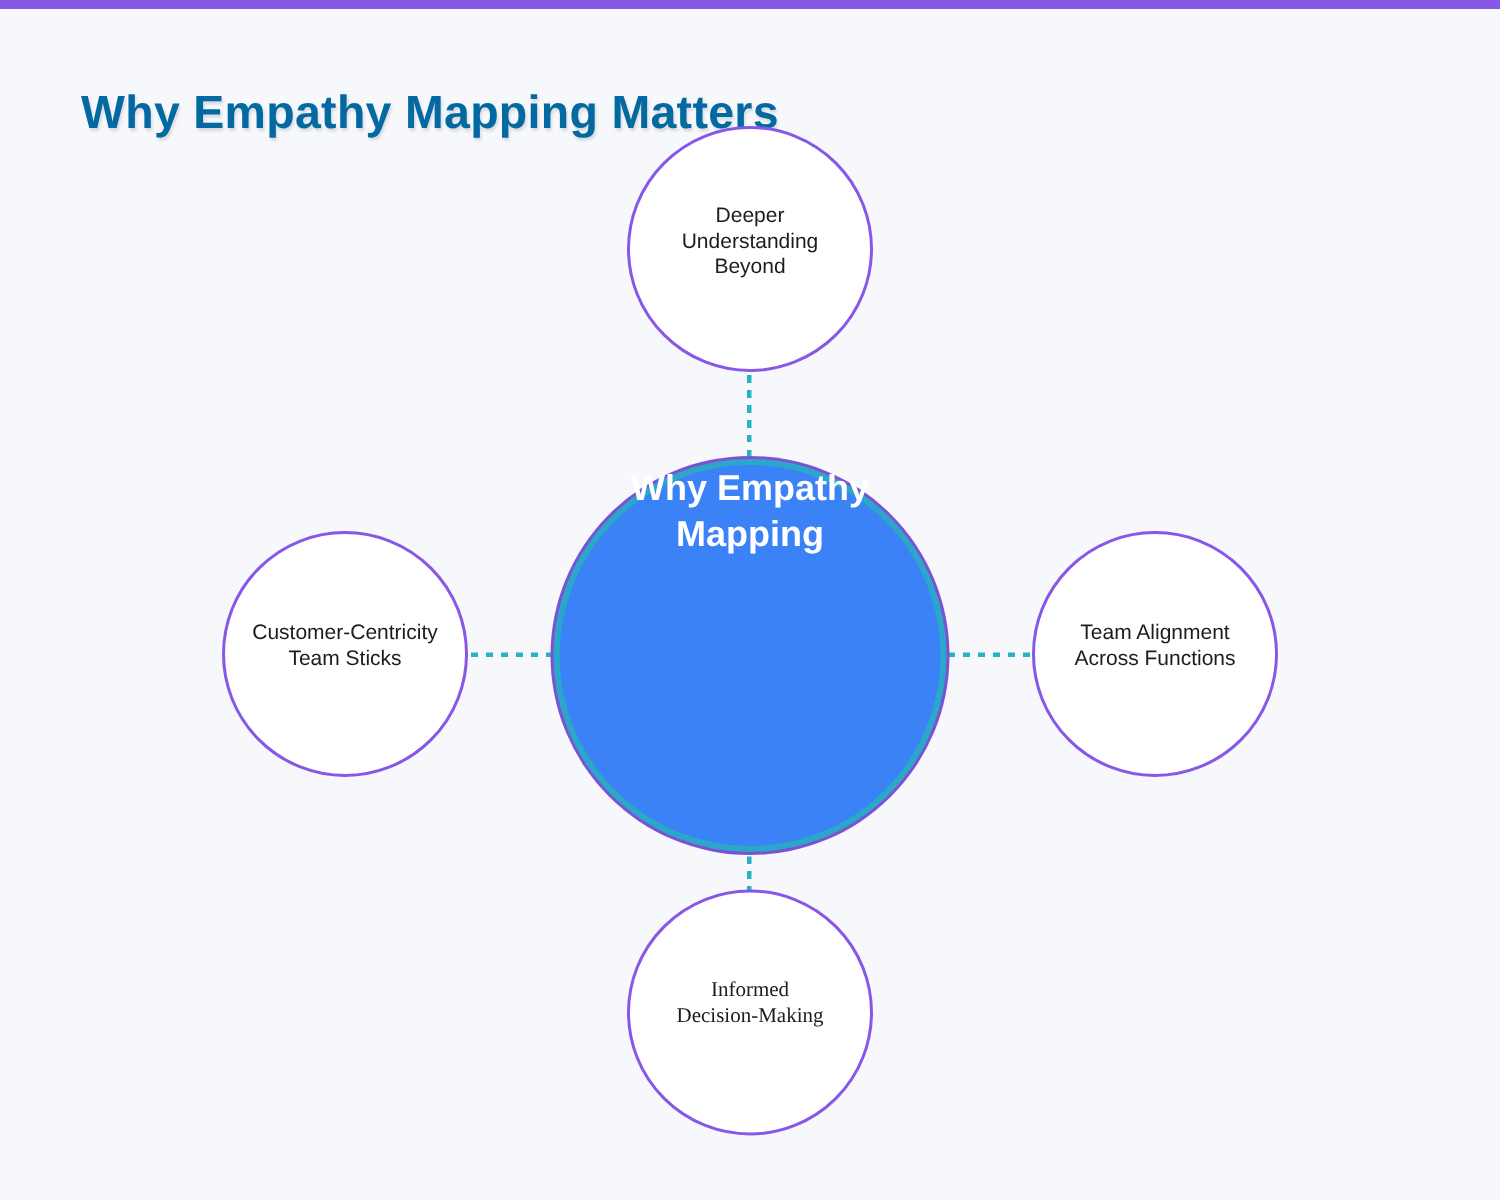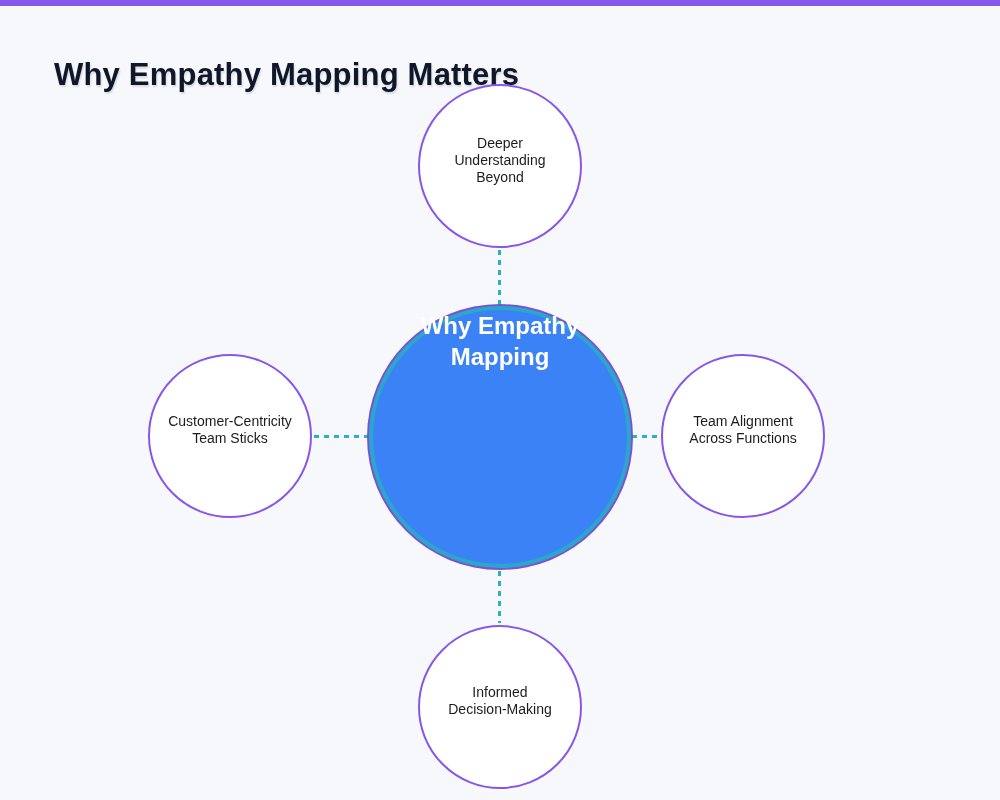--- a/index.html
+++ b/index.html
@@ -23,21 +23,21 @@
     height: 6px;
     background: #8757e8;
   }
   .page-title {
     position: absolute;
     left: 54px;
     top: 36px;
     font-size: 31px;
     font-weight: 800;
     letter-spacing: 0.2px;
-    color: #0f172a;
+    color: #0369a1;
     text-shadow: 1px 2px 2px rgba(0,0,0,0.12);
   }
   .node {
     position: absolute;
     box-sizing: border-box;
     width: 164px;
     height: 164px;
     border-radius: 50%;
     background: #ffffff;
     border: 2px solid #8757e8;
@@ -48,22 +48,22 @@
   }
   .node .node-label {
     white-space: pre-line;
     font-size: 14px;
     line-height: 17px;
     color: #1c1c1e;
     padding-bottom: 12px;
   }
   .node-top    { left: 418px; top:  84px; }
   .node-left   { left: 148px; top: 354px; }
-  .node-right  { left: 661px; top: 354px; }
-  .node-bottom { left: 418px; top: 625px; }
+  .node-right  { left: 688px; top: 354px; }
+  .node-bottom { left: 418px; top: 593px; font-family: Liberation Serif, serif; }
 
   .center-node {
     position: absolute;
     box-sizing: border-box;
     left: 369px;
     top: 306px;
     width: 262px;
     height: 262px;
     border-radius: 50%;
     background: #3b82f6;

